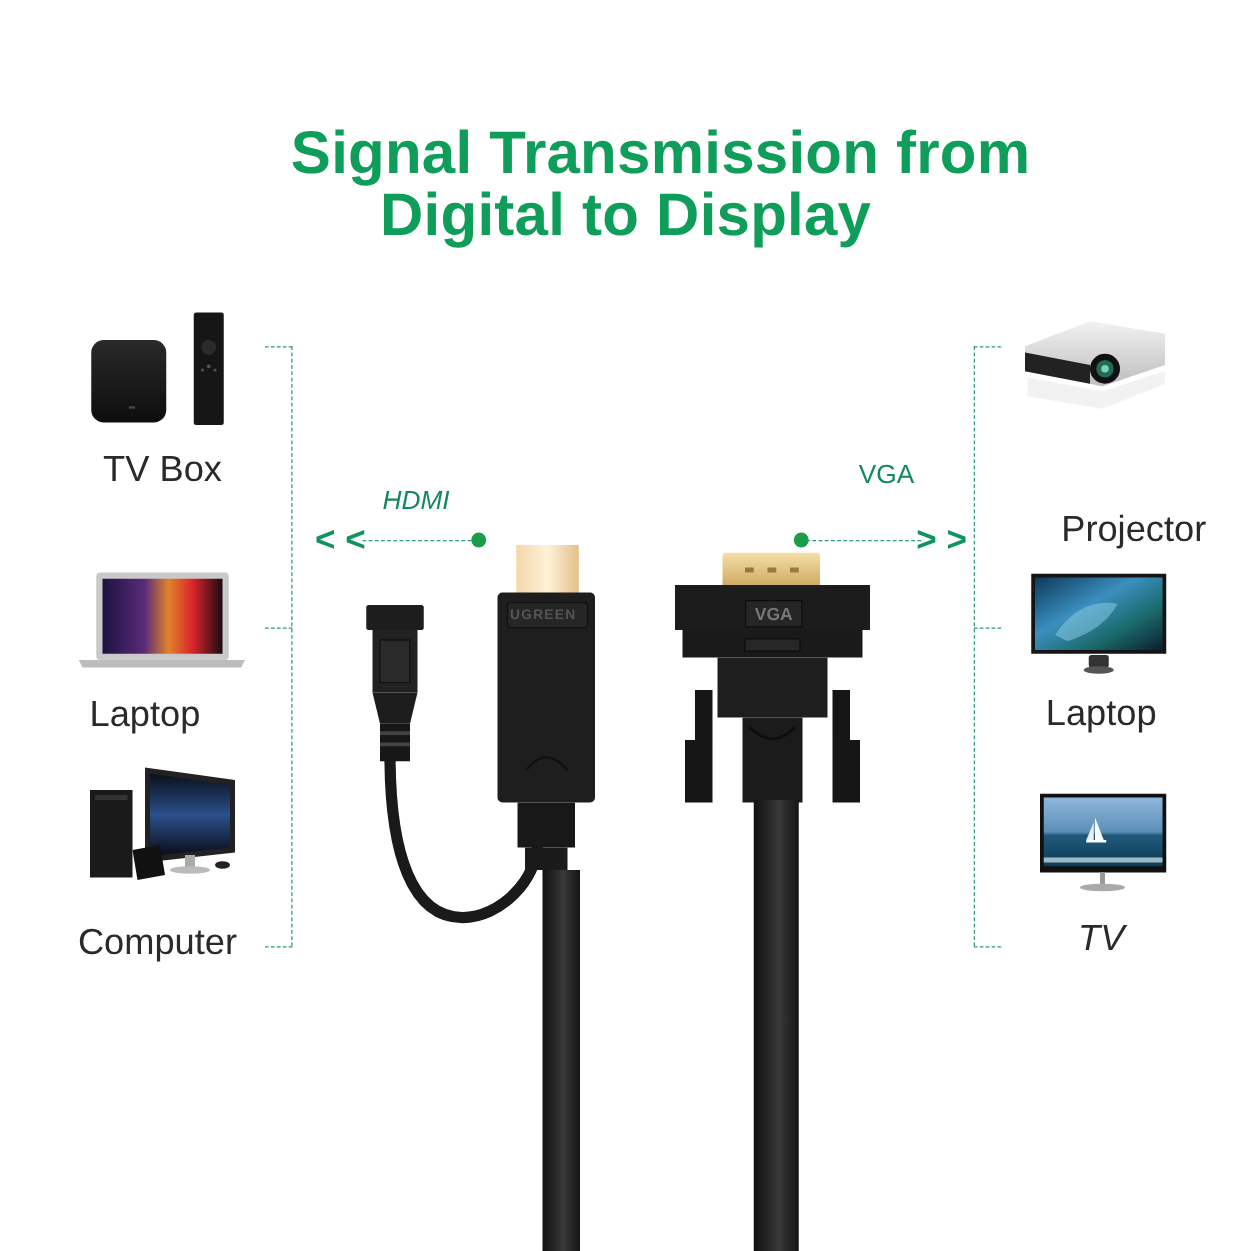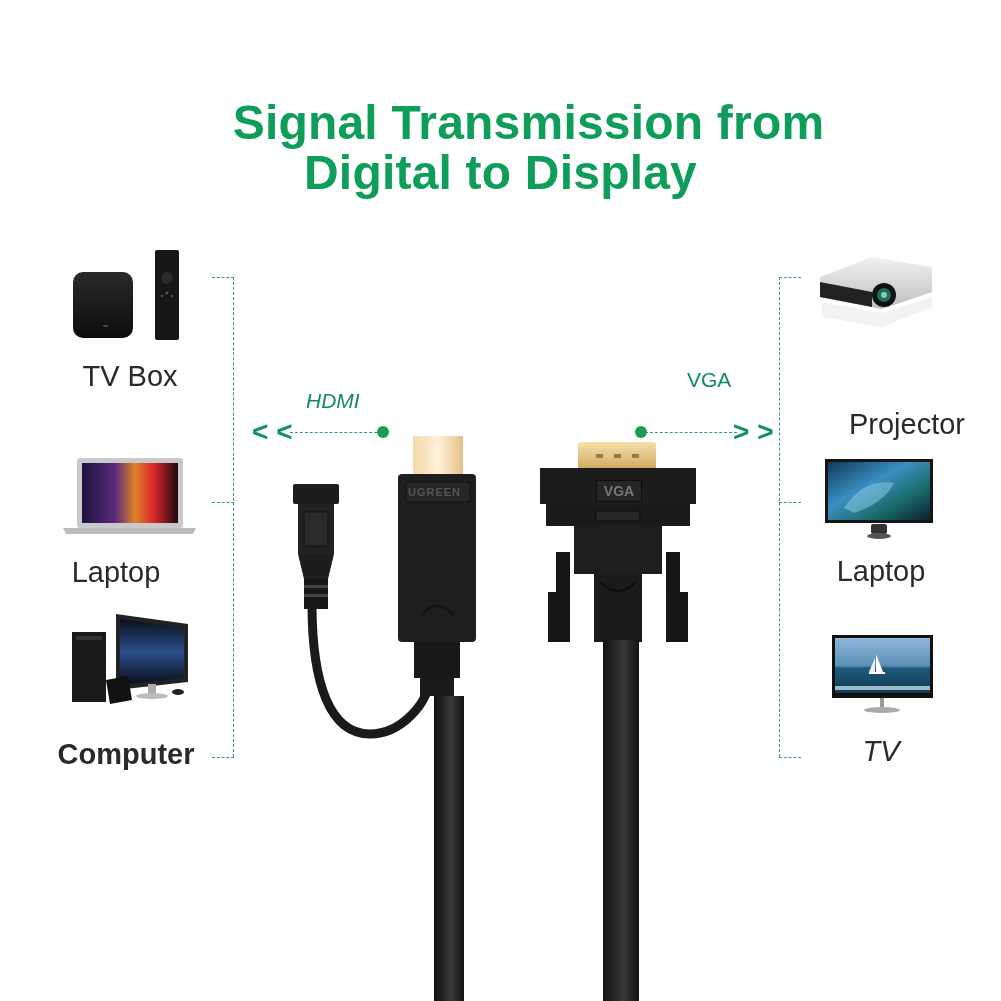--- a/index.html
+++ b/index.html
@@ -91,21 +91,21 @@
     <rect x="4" y="22" width="34" height="70" fill="#1a1a1a"></rect>
     <rect x="8" y="26" width="26" height="4" fill="#333"></rect>
     <polygon points="48,4 120,14 120,72 48,80" fill="#222"></polygon>
     <polygon points="52,9 116,18 116,68 52,75" fill="url(#cscr)"></polygon>
     <rect x="80" y="74" width="8" height="10" fill="#aaa"></rect>
     <ellipse cx="84" cy="86" rx="16" ry="3" fill="#bbb"></ellipse>
     <polygon points="38,70 60,66 64,90 42,94" fill="#111"></polygon>
     <ellipse cx="110" cy="82" rx="6" ry="3" fill="#222"></ellipse>
   </svg>
 </div>
-<div class="label" style="left:36px;top:738px;font-weight:bold;">Computer</div>
+<div class="label" style="left:36px;top:738px;">Computer</div>
 
 <div class="dev" style="left:812px;top:247px;width:125px;height:95px;">
   <svg width="125" height="95" viewBox="0 0 125 95">
     <defs>
         <linearGradient id="pbody" x1="0" y1="0" x2="0" y2="1">
           <stop offset="0" stop-color="#f2f2f2"></stop>
           <stop offset="1" stop-color="#bdbdbd"></stop>
         </linearGradient>
       </defs>
     <polygon points="8,30 60,10 120,20 120,45 70,62 8,50" fill="url(#pbody)"></polygon>

